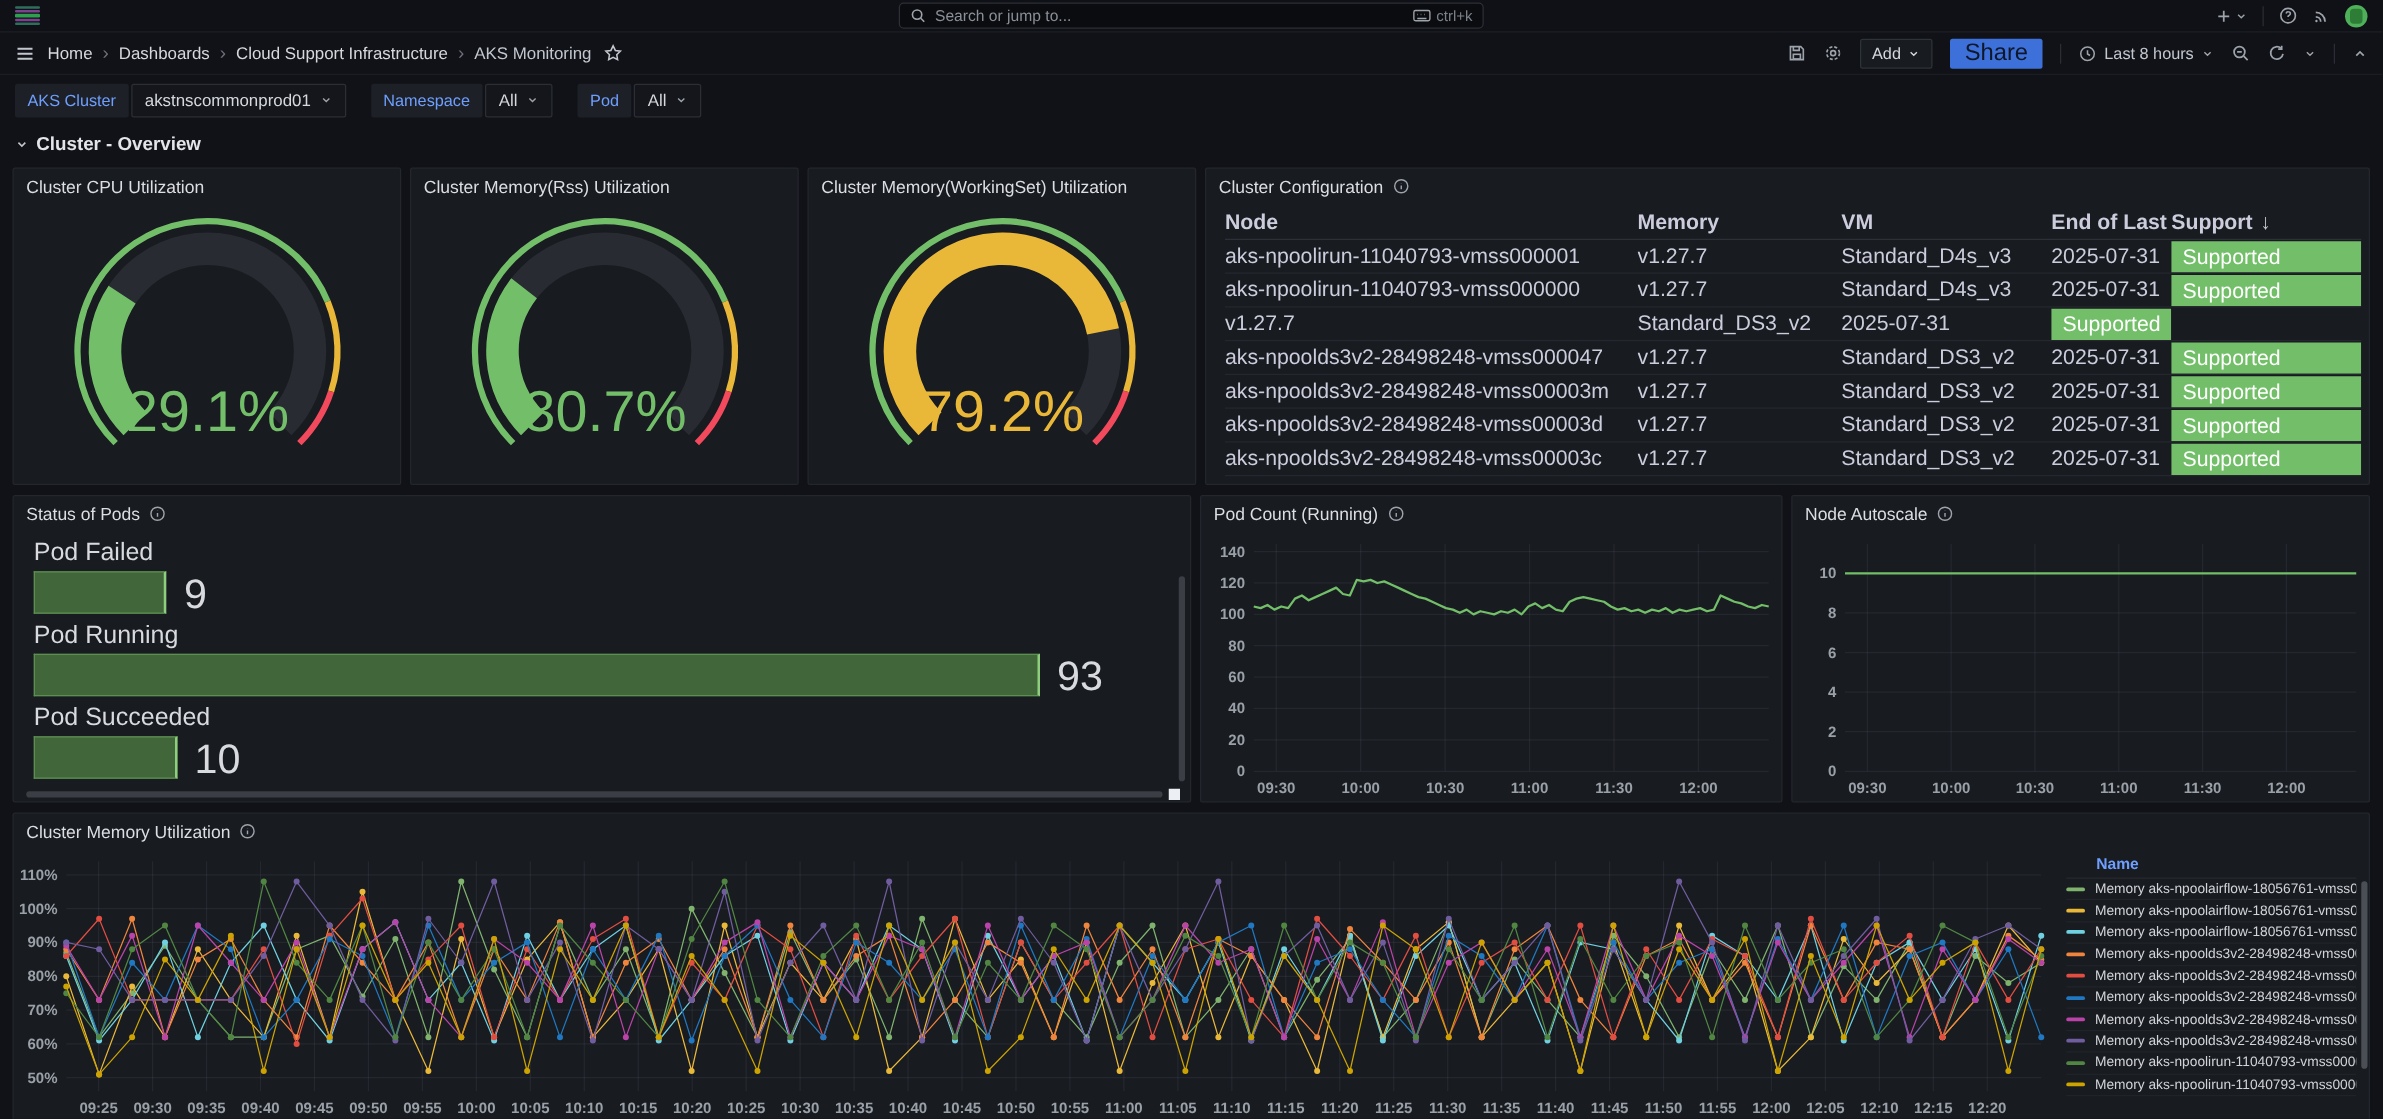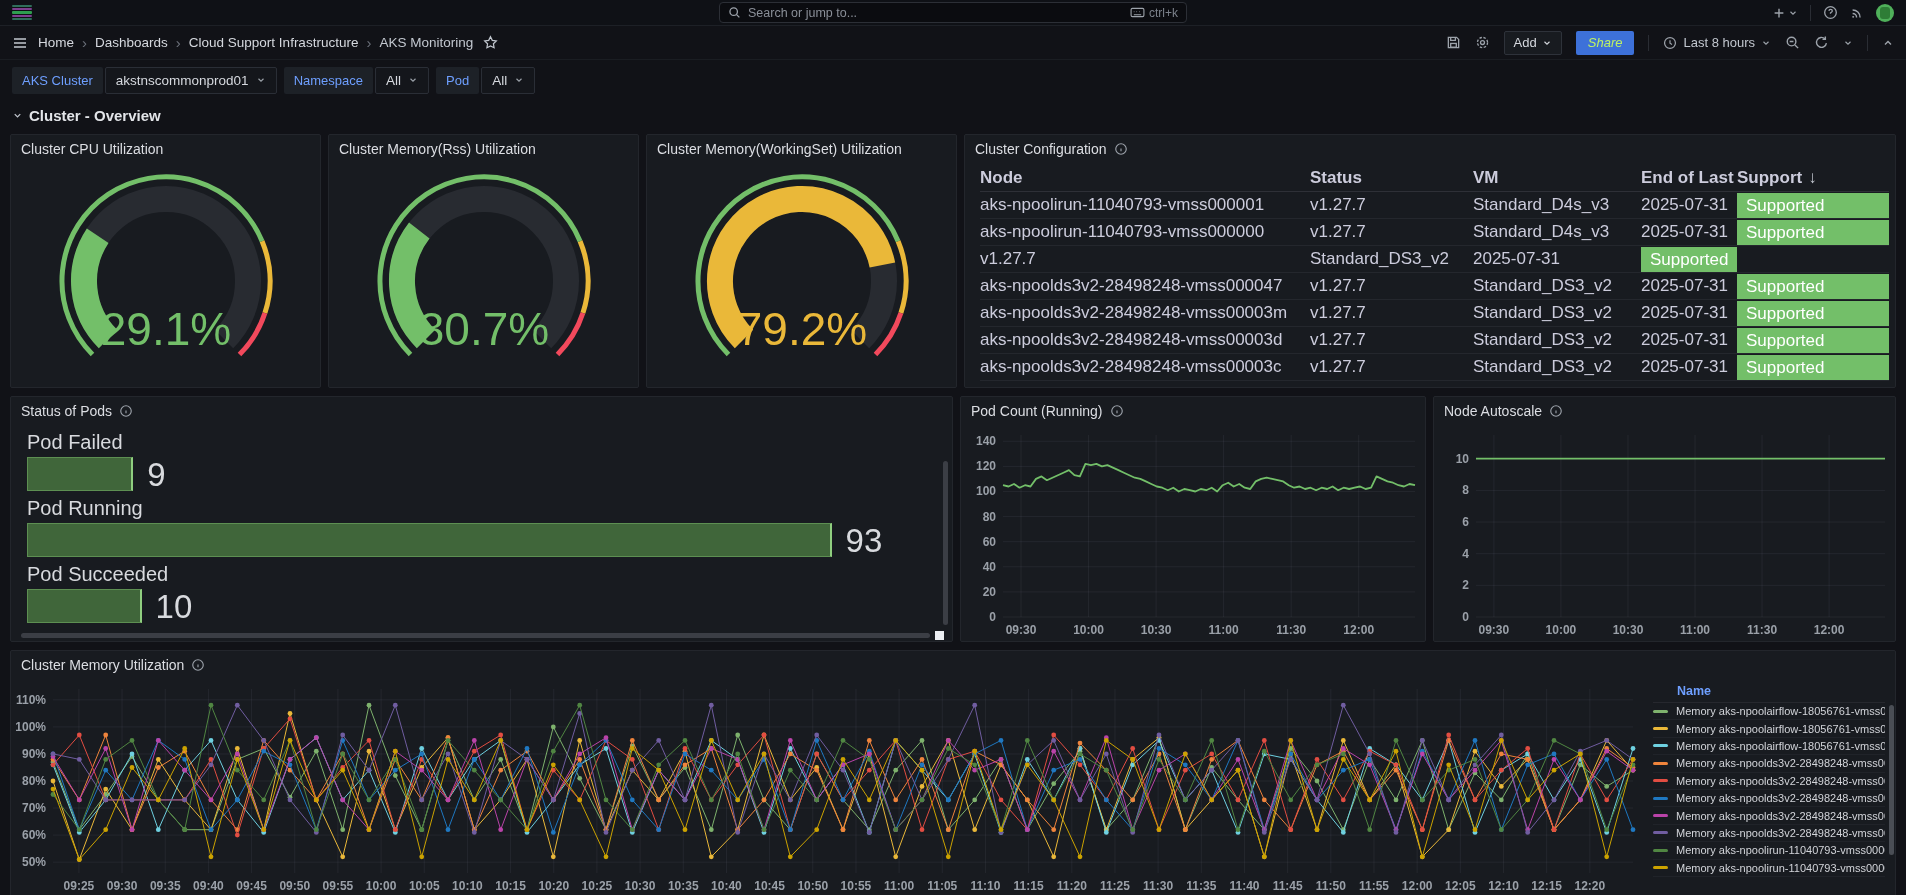--- a/index.html
+++ b/index.html
@@ -29,25 +29,25 @@
   .navbar { height:34px; display:flex; align-items:center; padding:0 12px; gap:10px;
     background:#111217; border-bottom:1px solid #1a1d22; }
   .crumbs { display:flex; align-items:center; gap:8px; font-size:13.5px; }
   .crumb { color:#d5d8de; cursor:pointer; }
   .crumb.current { color:#c2c7cf; cursor:default; }
   .crumb-sep { color:#6b707a; font-size:15px; line-height:1; }
   .nav-right { margin-left:auto; display:flex; align-items:center; gap:14px; }
   .btn-sec { height:24px; display:flex; align-items:center; gap:5px; padding:0 9px;
     background:#181b20; border:1px solid #2e323a; border-radius:2px; color:#d5d8de; font-size:13px; cursor:pointer; }
   .btn-primary { height:24px; display:flex; align-items:center; padding:0 12px;
-    background:#3d71d9; border:none; border-radius:2px; color:#bef264; font-size:13px; cursor:pointer;font-style:italic; }
+    background:#3d71d9; border:none; border-radius:2px; color:#0f172a; font-size:19px; cursor:pointer; }
   .time-btn { display:flex; align-items:center; gap:6px; color:#c2c7cf; font-size:13px; cursor:pointer; background:none; border:none; }
 
   
-  .filterbar { height:40px; display:flex; align-items:center; padding:0 12px; gap:7px; }
+  .filterbar { height:40px; display:flex; align-items:center; padding:0 12px; gap:20px; }
   .var-group { display:flex; align-items:stretch; gap:2px; }
   .var-label { display:flex; align-items:center; padding:0 10px; height:27px;
     background:#1d2127; border-radius:2px; color:#6e9fff; font-size:13px; font-weight:500; }
   .var-value { display:flex; align-items:center; gap:7px; padding:0 10px; height:27px;
     background:#14161b; border:1px solid #2a2e36; border-radius:2px; color:#d5d8de; font-size:13.5px; cursor:pointer; }
 
   
   .section-row { height:30px; display:flex; align-items:center; gap:6px; padding:0 12px; cursor:pointer; }
   .section-title { font-size:15px; font-weight:700; color:#e3e5e9; }
 
@@ -332,21 +332,21 @@
         <span class="panel-title">Cluster Configuration</span>
         <svg class="ico" width="14" height="14" viewBox="0 0 16 16" fill="none" stroke="currentColor" stroke-width="1.3">
             <circle cx="8" cy="8" r="6"></circle>
             <path d="M8 7.3v3.4M8 5v.2"></path>
           </svg>
       </div>
       <div class="panel-body">
           <div class="cfg-table" id="config-table">
             <div class="t-row head">
               <div class="t-cell">Node</div>
-              <div class="t-cell">Status</div>
+              <div class="t-cell">Memory</div>
               <div class="t-cell">VM</div>
               <div class="t-cell">End of Last</div>
               <div class="t-cell">Support<span class="sort-arrow">↓</span></div>
             </div>
             <div class="t-row">
               <div class="t-cell">aks-npoolirun-11040793-vmss000001</div>
               <div class="t-cell">v1.27.7</div>
               <div class="t-cell">Standard_D4s_v3</div>
               <div class="t-cell">2025-07-31</div>
               <div class="t-cell support">

